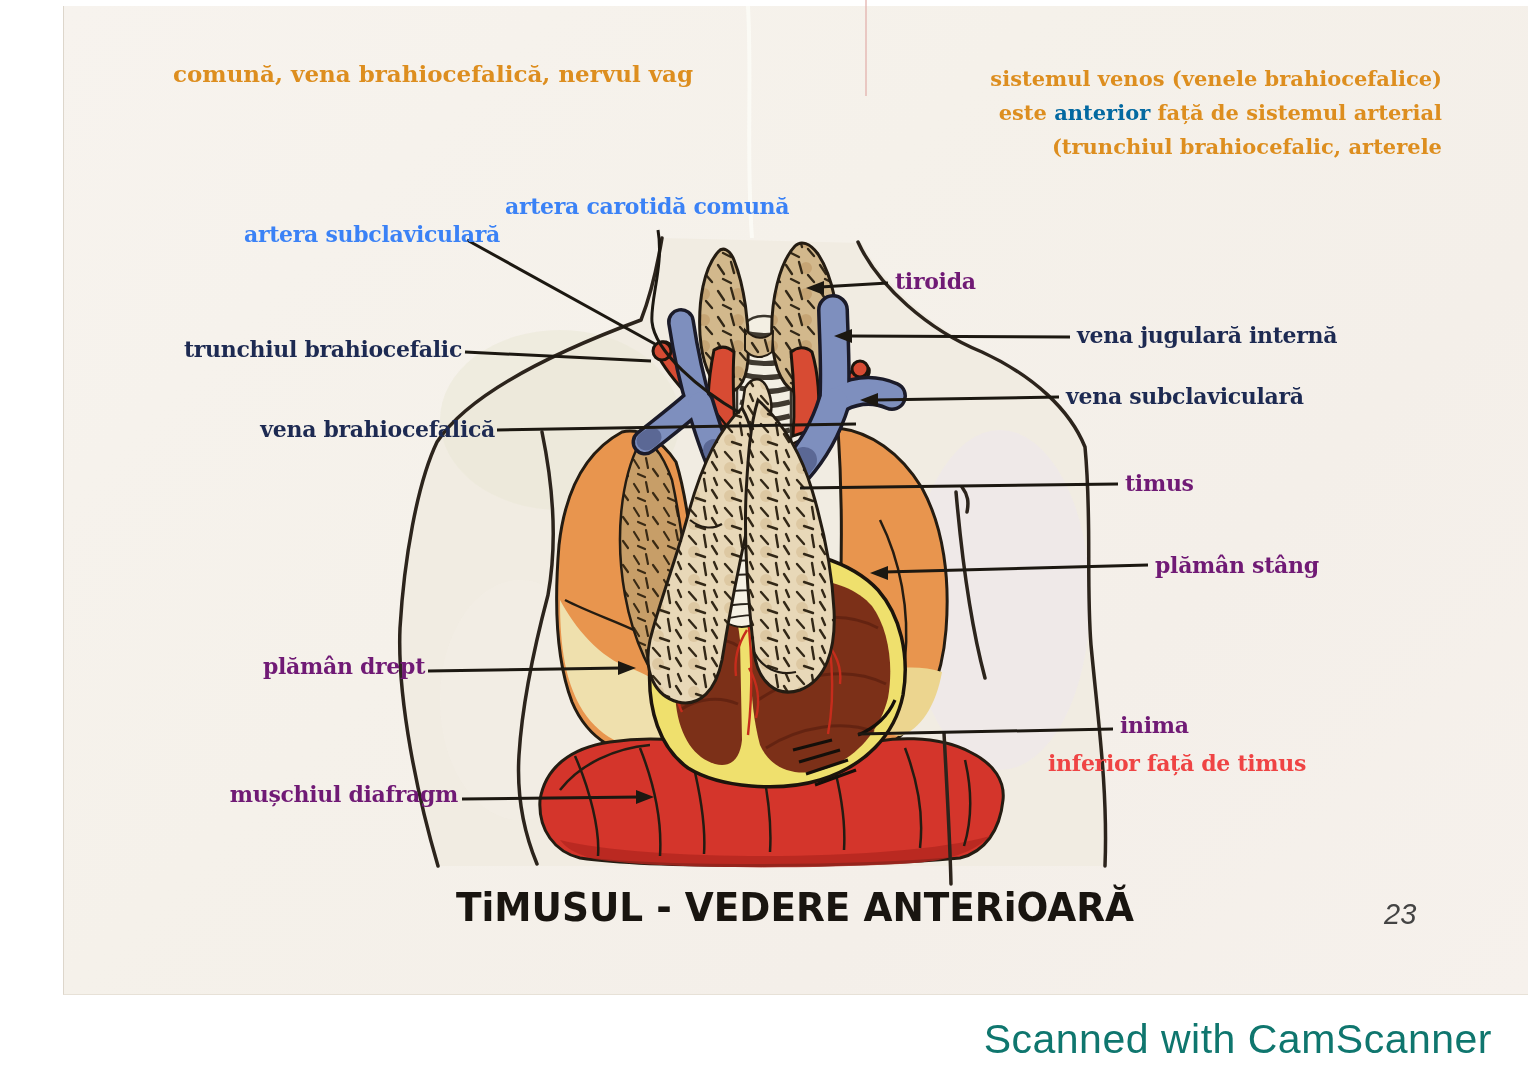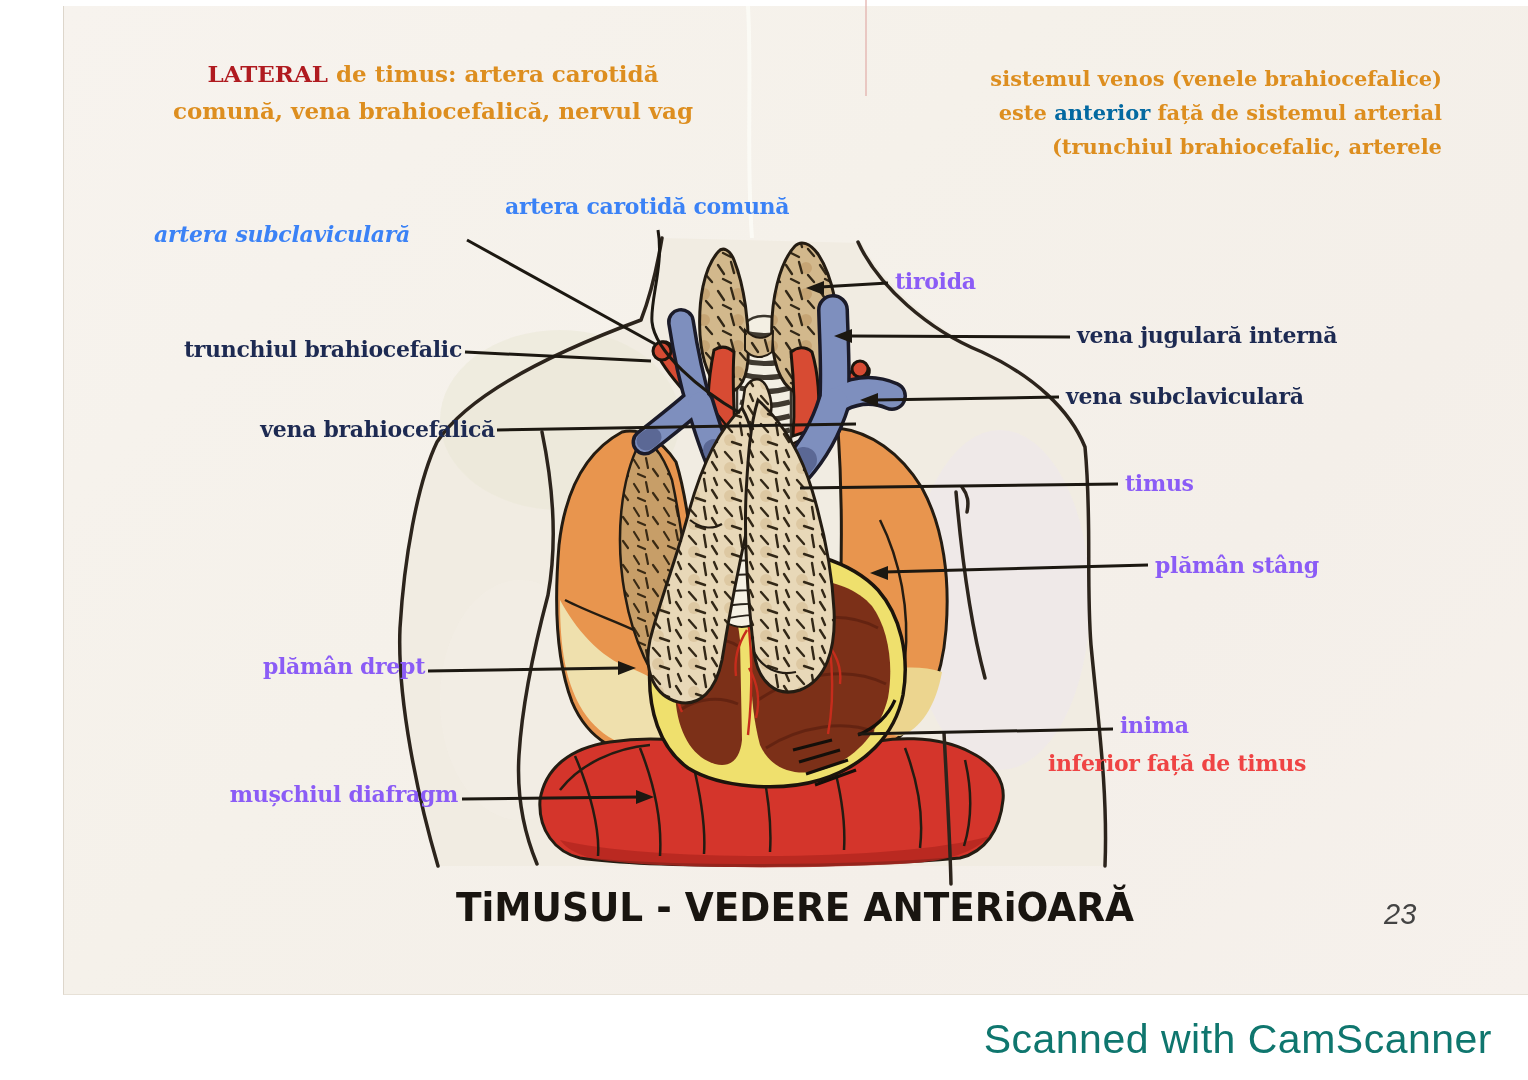--- a/index.html
+++ b/index.html
@@ -5,21 +5,21 @@
   html,body{margin:0;padding:0;}
   body{width:1528px;height:1080px;background:#ffffff;font-family:"DejaVu Serif",serif;position:relative;overflow:hidden;}
   .stage{position:absolute;left:0;top:0;width:1528px;height:1080px;}
   .paper{position:absolute;left:63px;top:6px;width:1465px;height:988px;
          background:linear-gradient(135deg,#f7f3ee 0%,#f5f1ea 40%,#f4efe9 70%,#f6f1ec 100%);
          border-left:1px solid #ddd6cb;border-bottom:1px solid #e7e1d7;}
   svg{position:absolute;left:0;top:0;}
   .lbl{position:absolute;font-weight:bold;white-space:nowrap;letter-spacing:-0.3px;}
   .lbl.red{color:#3b82f6;}
   .lbl.navy{color:#1d2a52;}
-  .lbl.black{color:#8b5cf6;}
+  .lbl.black{color:#701a75;}
   .lbl.orange{color:#ef4444;}
   .sz{font-size:22px;}
   .note{position:absolute;text-align:center;font-weight:bold;color:#dd8e1f;}
   .note-lateral{left:433px;top:55px;transform:translateX(-50%);font-size:23px;line-height:37px;width:620px;}
   .note-venous{left:1202px;top:62px;transform:translateX(-50%);font-size:21px;line-height:34px;width:480px;text-align:right;}
   .kw-red{color:#b01b20;}
   .kw-crimson{color:#0369a1;}
   .title{position:absolute;left:795px;top:885px;transform:translateX(-50%) scaleX(.96);
          font-family:"DejaVu Sans",sans-serif;font-weight:bold;font-size:39px;color:#191510;
          letter-spacing:0px;white-space:nowrap;}
@@ -241,32 +241,31 @@
       <polygon points="806,288 824,281 824,295"></polygon>
       <polygon points="834,336 852,329 852,343"></polygon>
       <polygon points="860,400 878,393 878,407"></polygon>
       <polygon points="870,573 888,566 888,580"></polygon>
       <polygon points="636,668 618,661 618,675"></polygon>
       <polygon points="654,797 636,790 636,804"></polygon>
     </g>
   </svg>
 
   <div class="note note-lateral">
-    <div><span class="kw-red">LATERAL</span><span> de timus: artera carotidă</span></div>
     <div>comună, vena brahiocefalică, nervul vag</div>
   </div>
 
   <div class="note note-venous">
     <div>sistemul venos (venele brahiocefalice)</div>
     <div><span>este </span><span class="kw-crimson">anterior</span><span> față de sistemul arterial</span></div>
     <div>(trunchiul brahiocefalic, arterele</div>
   </div>
 
   <div class="lbl red sz" style="left:505px;top:193px;">artera carotidă comună</div>
-  <div class="lbl red sz" style="right:1118px;top:221px;font-style:italic;">artera subclaviculară</div>
+  <div class="lbl red sz" style="right:1028px;top:221px;">artera subclaviculară</div>
   <div class="lbl navy sz" style="right:1066px;top:336px;">trunchiul brahiocefalic</div>
   <div class="lbl navy sz" style="right:1033px;top:416px;">vena brahiocefalică</div>
   <div class="lbl black sz" style="left:895px;top:268px;">tiroida</div>
   <div class="lbl navy sz" style="left:1077px;top:322px;">vena jugulară internă</div>
   <div class="lbl navy sz" style="left:1066px;top:383px;">vena subclaviculară</div>
   <div class="lbl black sz" style="left:1125px;top:470px;">timus</div>
   <div class="lbl black sz" style="left:1155px;top:552px;">plămân stâng</div>
   <div class="lbl black sz" style="right:1103px;top:653px;">plămân drept</div>
   <div class="lbl black sz" style="left:1120px;top:712px;">inima</div>
   <div class="lbl orange sz" style="left:1048px;top:750px;">inferior față de timus</div>

